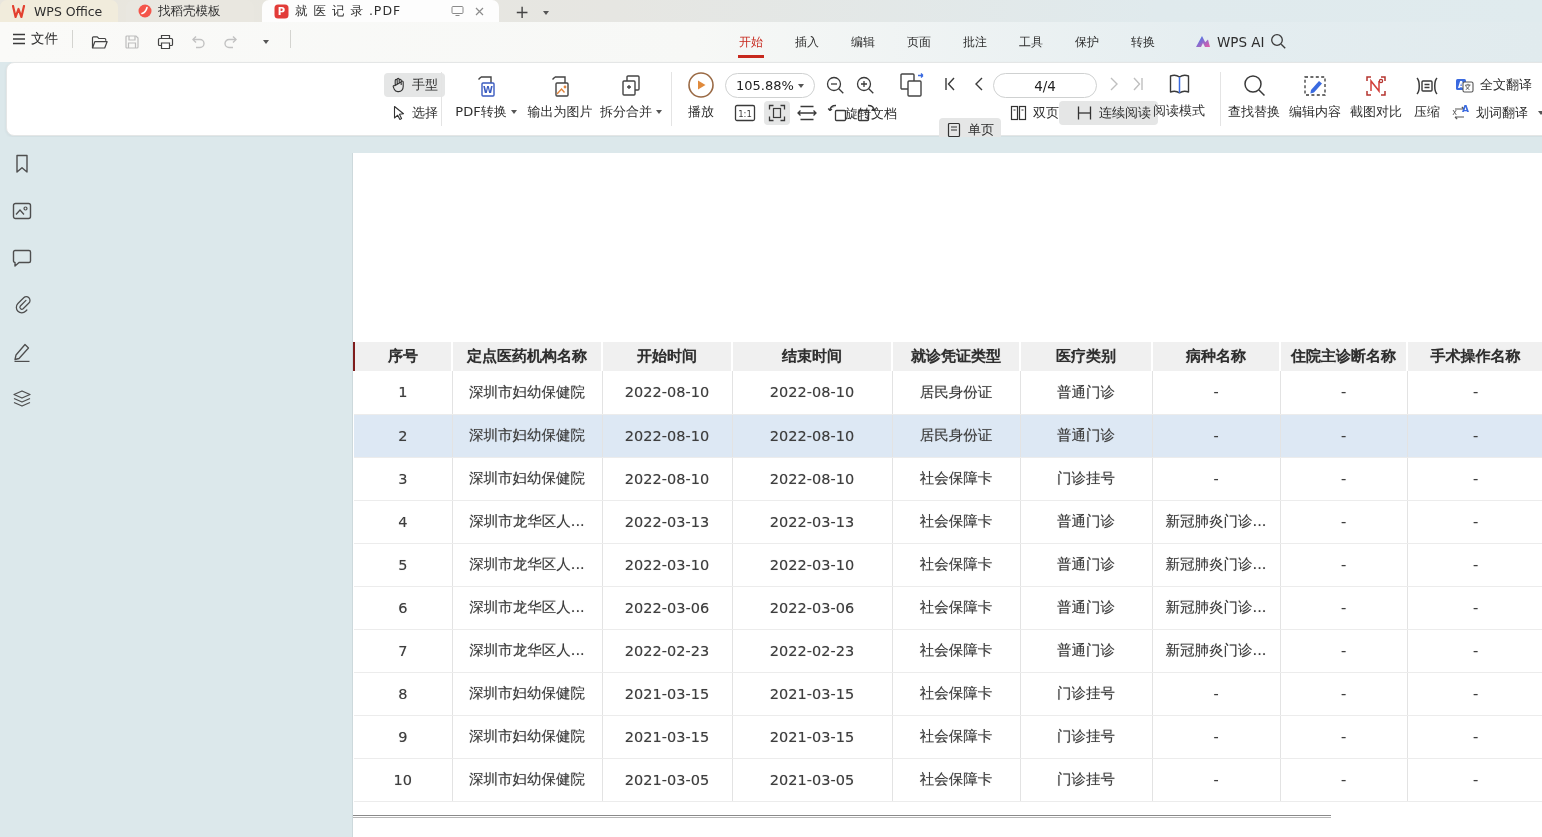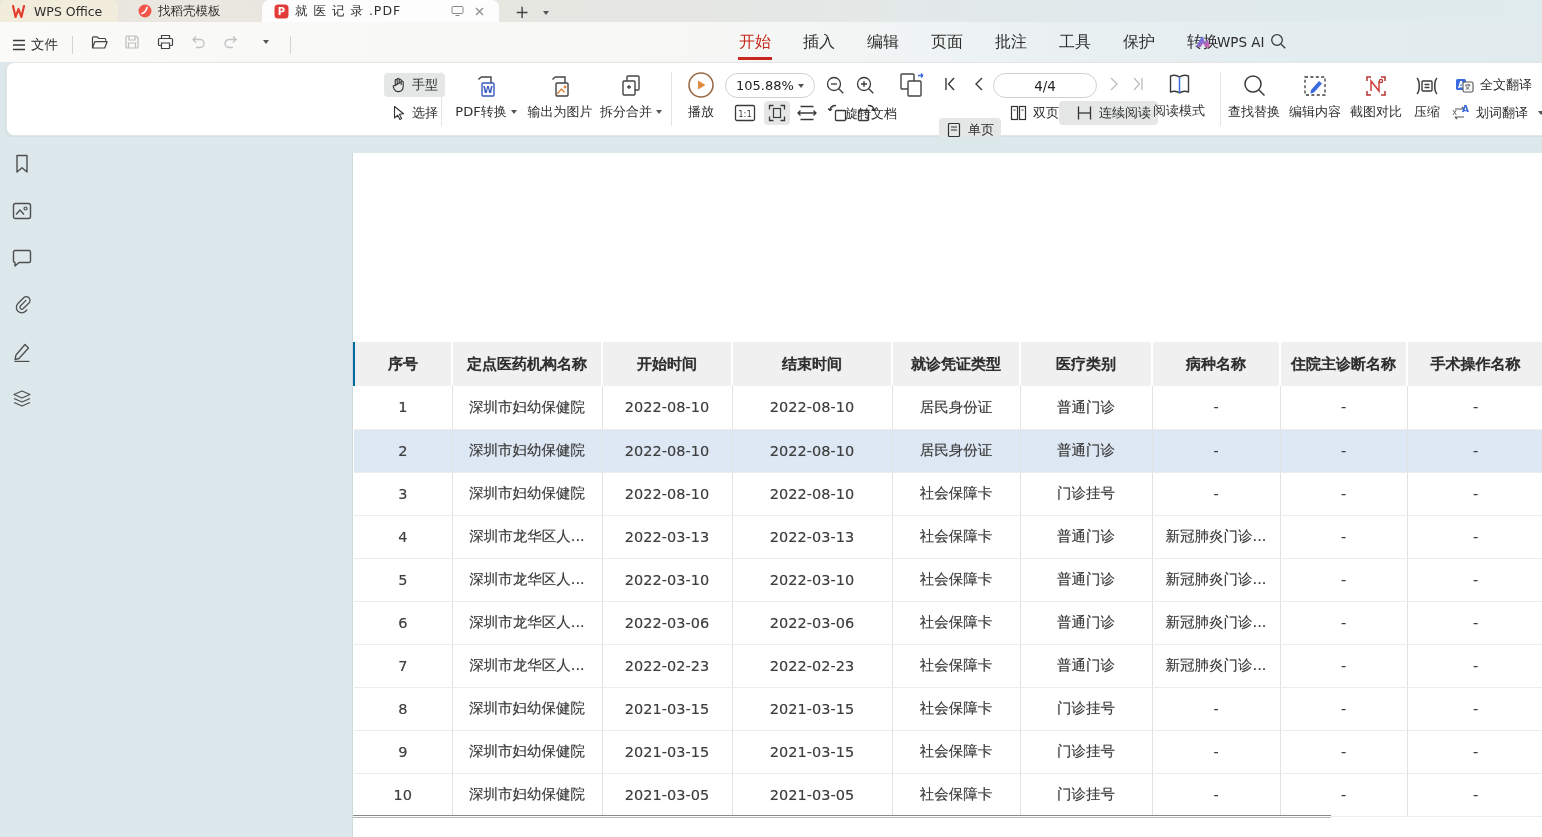--- a/index.html
+++ b/index.html
@@ -32,26 +32,26 @@
   .tab-btn { width:16px; height:16px; display:flex; align-items:center; justify-content:center; border-radius:3px; }
   .tabbar-plus { font-size:17px; color:#444; margin-left:16px; line-height:20px; }
   .tabbar-caret { margin-left:14px; margin-bottom:7px; }
 
   
   .menubar {
     position:absolute; left:0; top:22px; width:1542px; height:40px;
     background:linear-gradient(90deg,#fafaf8 0%,#f7f8f6 45%,#e4edf0 80%,#e1ebee 100%);
     display:flex; align-items:center;
   }
-  .mb-left { display:flex; align-items:flex-end; gap:9px; padding-left:12px; }
+  .mb-left { display:flex; align-items:flex-start; gap:9px; padding-left:12px; }
   .mb-file { display:flex; align-items:center; gap:5px; font-size:13.5px; color:#2d2d2d; }
   .mb-divider { width:1px; height:18px; background:#d4d4d0; margin:0 5px; }
   .mb-icon { width:24px; height:24px; display:flex; align-items:center; justify-content:center; border-radius:4px; }
   .menu-center { position:absolute; left:738px; top:0; height:40px; display:flex; align-items:center; gap:30px; }
-  .menu-item { font-size:16px; color:#2d2d2d; position:relative; padding:9px 1px; white-space:nowrap; }
+  .menu-item { font-size:12px; color:#2d2d2d; position:relative; padding:9px 1px; white-space:nowrap; }
   .menu-item.active { color:#c7291e; }
   .menu-item.active::after { content:""; position:absolute; left:0; right:0; bottom:2px; height:2.5px; background:#c7291e; }
   .menu-ai { position:absolute; left:1195px; top:0; height:40px; display:flex; align-items:center; gap:6px; font-size:13.5px; color:#2d2d2d; }
   .menu-search { position:absolute; left:1270px; top:11px; }
 
   
   .toolbar {
     position:absolute; left:6px; top:62px; width:1546px; height:74px;
     background:#ffffff; border:1px solid #e4e6e6; border-radius:8px;
     box-shadow:0 1px 3px rgba(40,60,70,.07);
@@ -79,22 +79,22 @@
   .side-ic { width:26px; height:26px; display:flex; align-items:center; justify-content:center; border-radius:4px; }
   .page {
     position:absolute; left:352px; top:16px; width:1190px; height:690px;
     background:#ffffff; border-left:1px solid #cdd9dc;
   }
 
   
   table.med { border-collapse:collapse; table-layout:fixed; width:1190px; position:absolute; left:0; top:189px;
     text-shadow:0 0 0.7px rgba(70,70,70,.55); }
   table.med th {
-    height:44px; background:#f0f0f0; font-size:15px; font-weight:700; color:#2e2e2e;
-    border-left:2px solid #0369a1; border-right:2px solid #fff; white-space:nowrap; overflow:hidden;
+    height:29px; background:#f0f0f0; font-size:15px; font-weight:700; color:#2e2e2e;
+    border-left:2px solid #7f1d1d; border-right:2px solid #fff; white-space:nowrap; overflow:hidden;
   }
   table.med td {
     height:43px; text-align:center; font-size:14.5px; color:#3e3e3e;
     border-right:1px solid #e3e3e3; border-bottom:1px solid #ececec; white-space:nowrap; overflow:hidden;
   }
   table.med td:first-child { border-left:none; }
   tr.hl td { background:#dde8f4; }
   .table-endline { position:absolute; left:0; top:662px; width:978px; height:3px;
     background:linear-gradient(#8a8a8a 0 1px,#fff 1px 2px,#b5b5b5 2px 3px); }
 </style>

